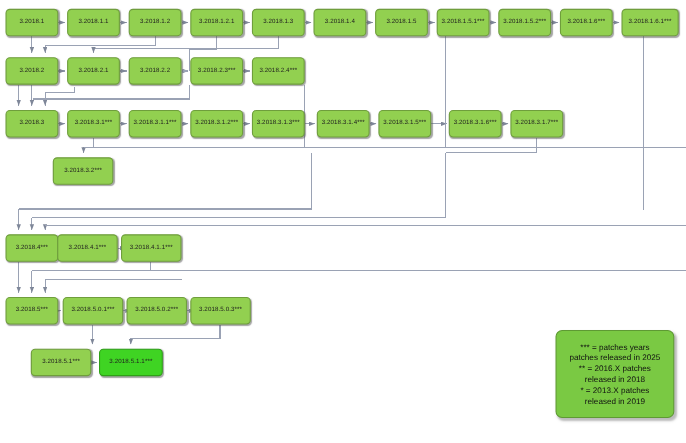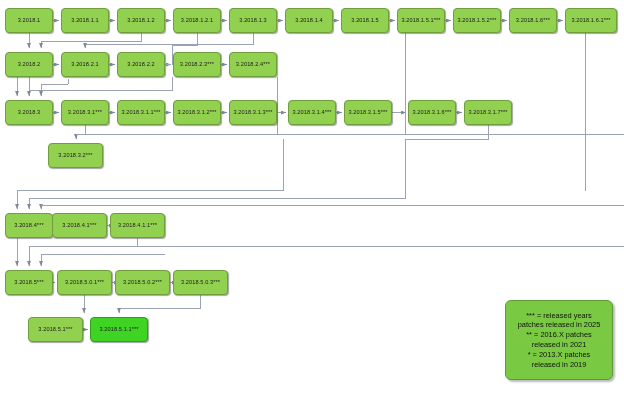--- a/index.html
+++ b/index.html
@@ -181,21 +181,21 @@
       <div class="node" style="left: 110px; top: 213px; width: 55px; height: 25px;">3.2018.4.1.1***</div>
       <div class="node" style="left: 5px; top: 270px; width: 48px; height: 25px;">3.2018.5***</div>
       <div class="node" style="left: 57px; top: 270px; width: 55px; height: 25px;">3.2018.5.0.1***</div>
       <div class="node" style="left: 115px; top: 270px; width: 55px; height: 25px;">3.2018.5.0.2***</div>
       <div class="node" style="left: 173px; top: 270px; width: 55px; height: 25px;">3.2018.5.0.3***</div>
       <div class="node" style="left: 28px; top: 317px; width: 55px; height: 25px;">3.2018.5.1***</div>
       <div class="node highlight" style="left: 90px; top: 317px; width: 58px; height: 25px;">3.2018.5.1.1***</div>
     </div>
 
   <div class="legend" id="legend-box" style="left: 505px; top: 300px; width: 108px; height: 80px;">
-      <span class="ln">*** = released years</span>
+      <span class="ln">*** = patches years</span>
       <span class="ln">patches released in 2025</span>
       <span class="ln">** = 2016.X patches</span>
-      <span class="ln">released in 2021</span>
+      <span class="ln">released in 2018</span>
       <span class="ln">* = 2013.X patches</span>
       <span class="ln">released in 2019</span>
     </div>
 
 </div>
 
 </body></html>

